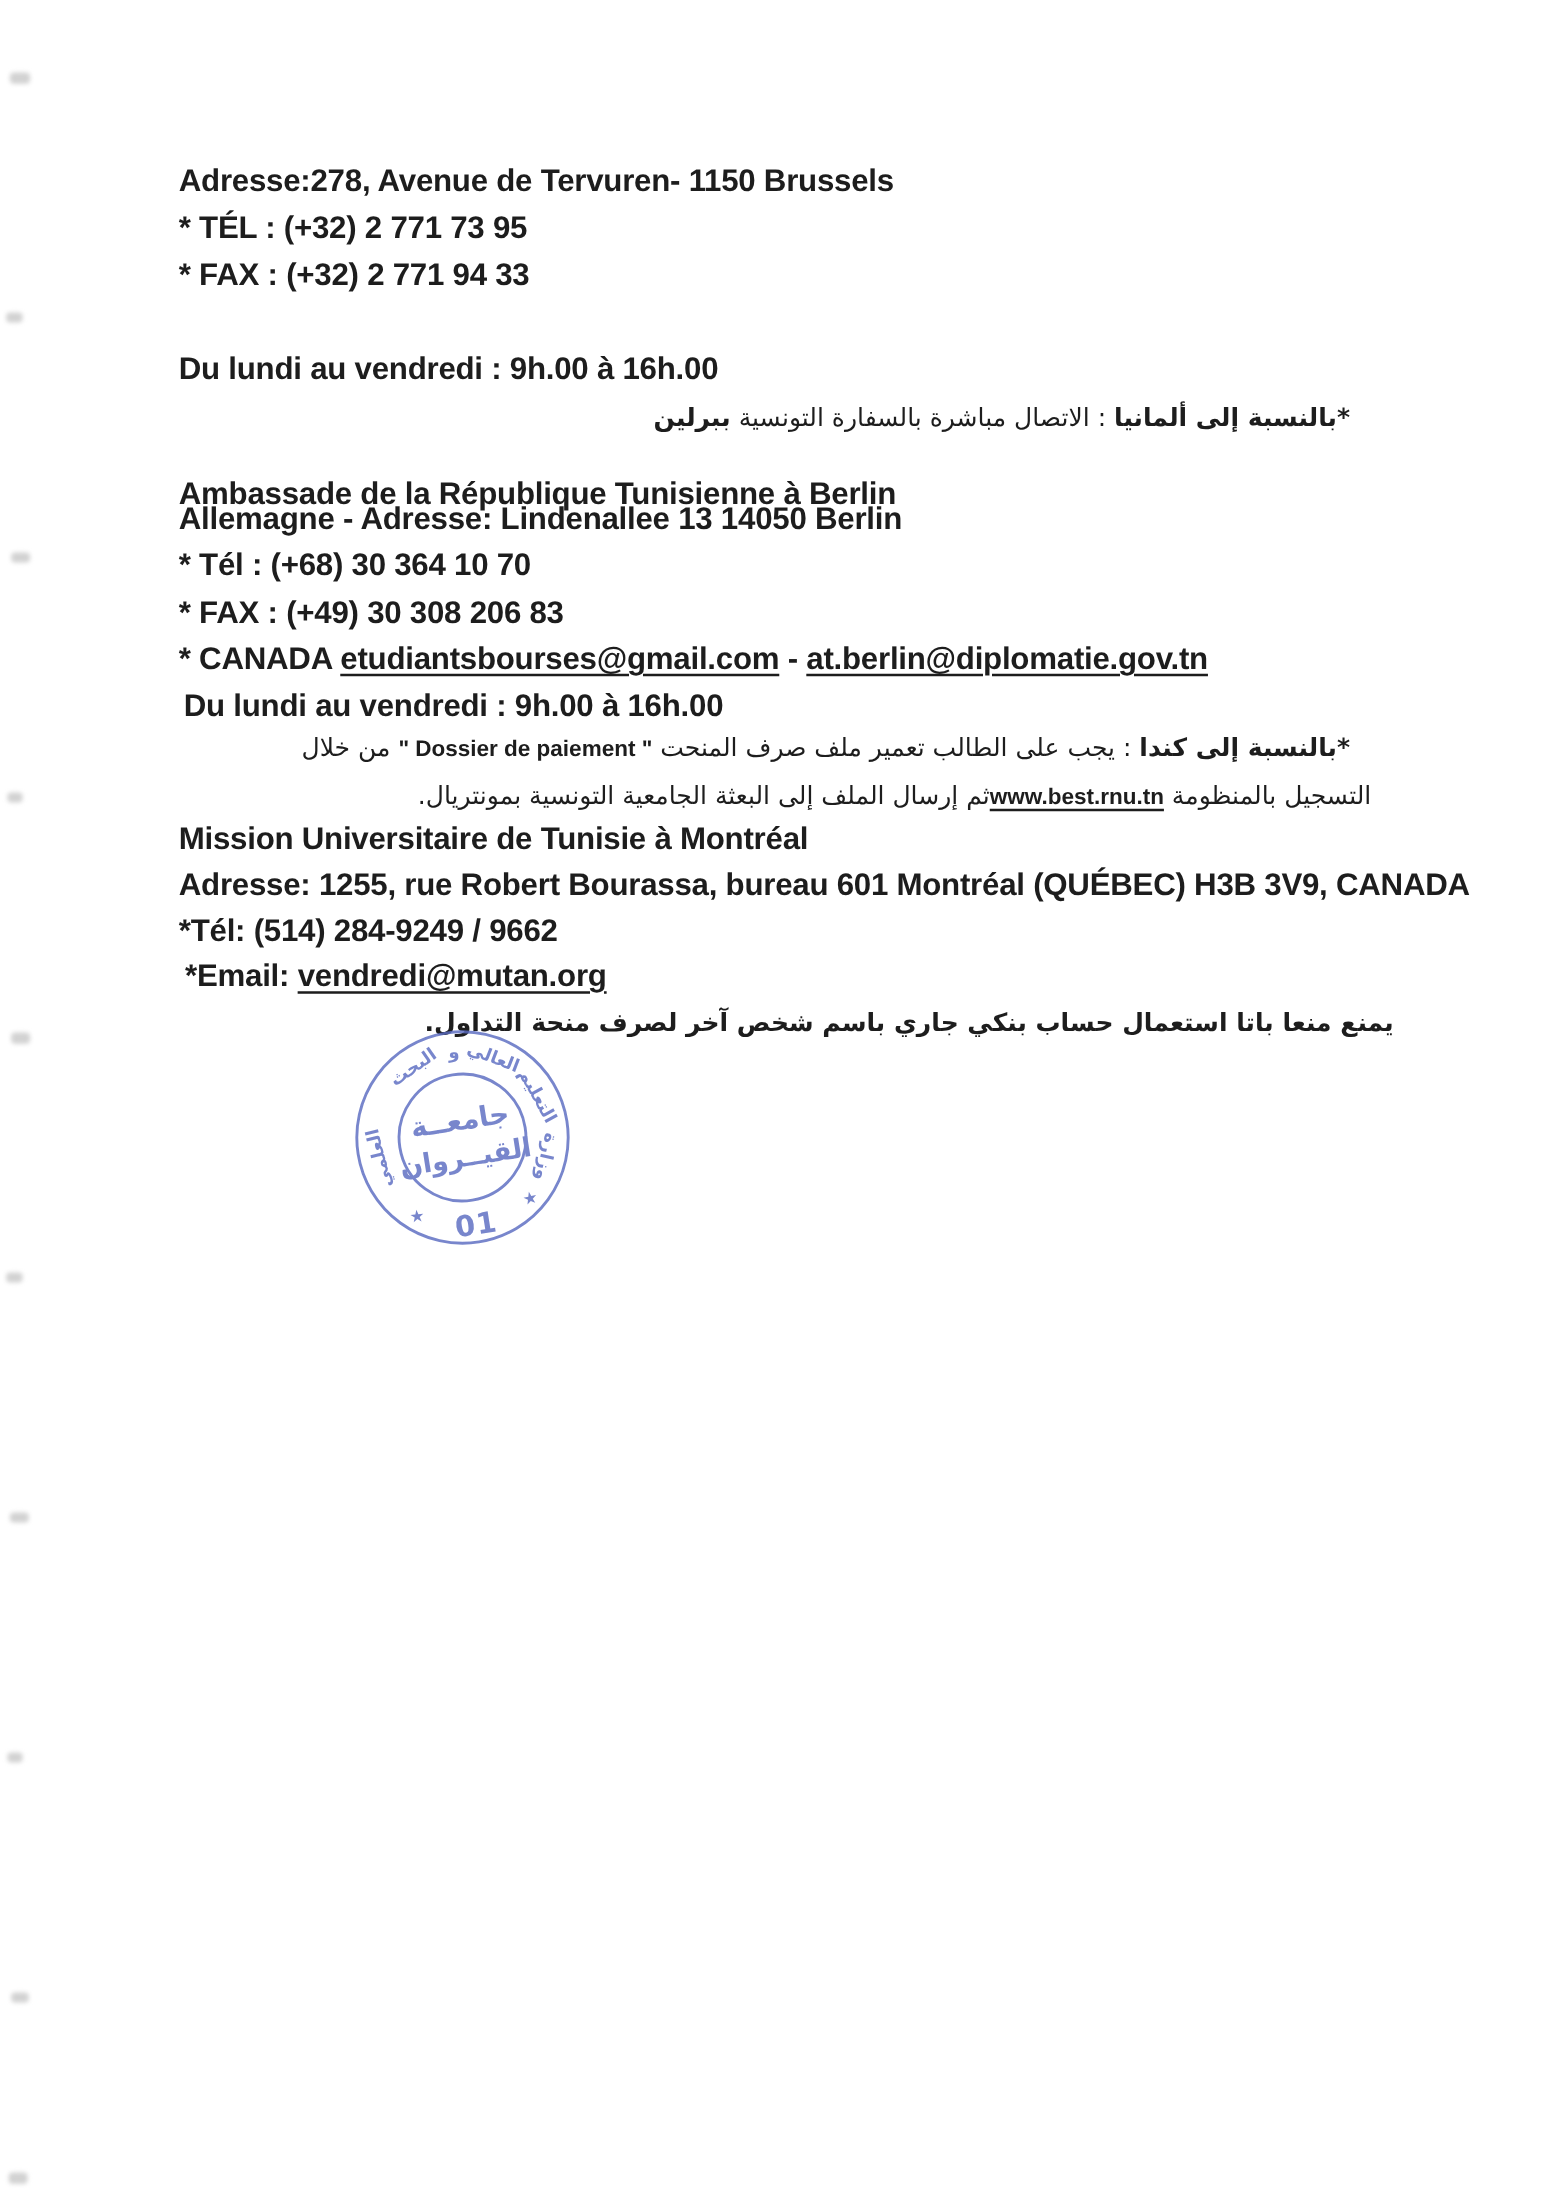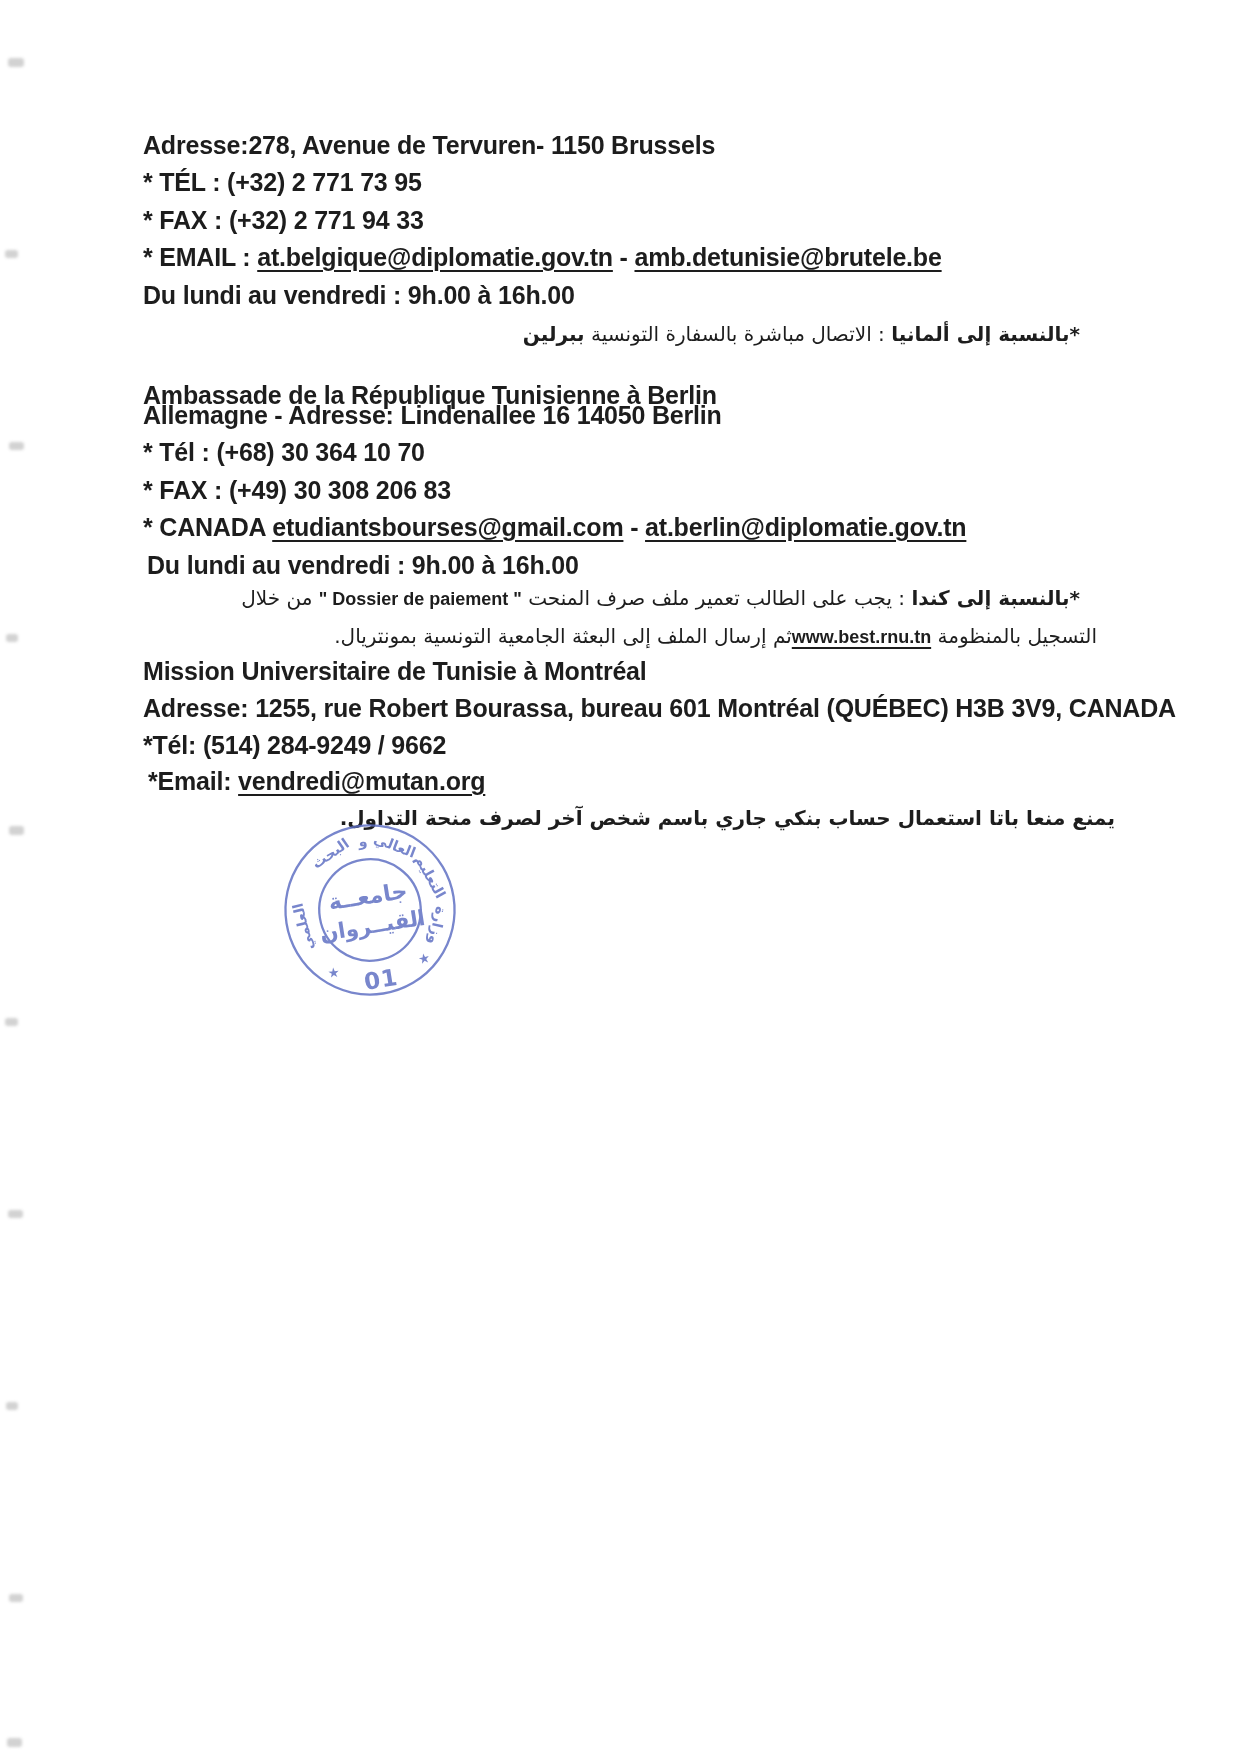--- a/index.html
+++ b/index.html
@@ -67,27 +67,26 @@
   <div class="artifact" style="left:9px;top:826px;width:15px;height:9px;"></div>
   <div class="artifact" style="left:5px;top:1018px;width:13px;height:8px;"></div>
   <div class="artifact" style="left:8px;top:1210px;width:15px;height:8px;"></div>
   <div class="artifact" style="left:6px;top:1402px;width:12px;height:8px;"></div>
   <div class="artifact" style="left:9px;top:1594px;width:14px;height:8px;"></div>
   <div class="artifact" style="left:7px;top:1738px;width:15px;height:9px;"></div>
 
   <div class="line" style="top:131px;">Adresse:278, Avenue de Tervuren- 1150 Brussels</div>
   <div class="line" style="top:168px;">* TÉL : (+32) 2 771 73 95</div>
   <div class="line" style="top:206px;">* FAX : (+32) 2 771 94 33</div>
-  <div class="line" style="top:243px;"><span>* EMAIL : </span><span class="u">at.belgique@diplomatie.gov.tn</span><span> - </span><span class="u">amb.detunisie@brutele.be</span></div>
   <div class="line" style="top:281px;">Du lundi au vendredi : 9h.00 à 16h.00</div>
 
   <div class="line rtl" style="top:322px;right:160px;"><b>*بالنسبة إلى ألمانيا</b><span> : الاتصال مباشرة بالسفارة التونسية </span><b>ببرلين</b></div>
 
   <div class="line" style="top:363px;margin-top:18px;">Ambassade de la République Tunisienne à Berlin</div>
-  <div class="line" style="top:401px;">Allemagne - Adresse: Lindenallee 16 14050 Berlin</div>
+  <div class="line" style="top:401px;">Allemagne - Adresse: Lindenallee 13 14050 Berlin</div>
   <div class="line" style="top:438px;">* Tél : (+68) 30 364 10 70</div>
   <div class="line" style="top:476px;">* FAX : (+49) 30 308 206 83</div>
   <div class="line" style="top:513px;"><span>* CANADA </span><span class="u">etudiantsbourses@gmail.com</span><span> - </span><span class="u">at.berlin@diplomatie.gov.tn</span></div>
   <div class="line" style="top:551px;left:147px;">Du lundi au vendredi : 9h.00 à 16h.00</div>
 
   <div class="line rtl" style="top:586px;right:160px;"><b>*بالنسبة إلى كندا</b><span> : يجب على الطالب تعمير ملف صرف المنحت </span><span class="latin-embed">" Dossier de paiement "</span><span> من خلال</span></div>
   <div class="line rtl" style="top:624px;right:143px;"><span>التسجيل بالمنظومة </span><span class="u latin-embed">www.best.rnu.tn</span><span>ثم إرسال الملف إلى البعثة الجامعية التونسية بمونتريال.</span></div>
 
   <div class="line" style="top:657px;">Mission Universitaire de Tunisie à Montréal</div>
   <div class="line" style="top:694px;">Adresse: 1255, rue Robert Bourassa, bureau 601 Montréal (QUÉBEC) H3B 3V9, CANADA</div>

